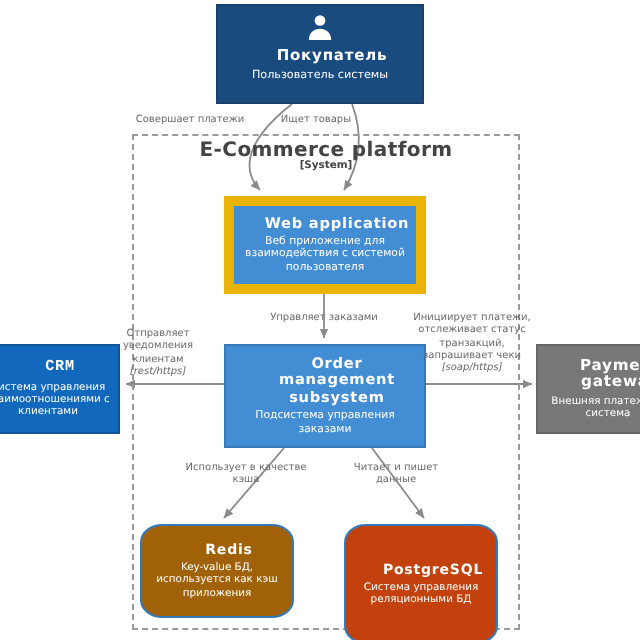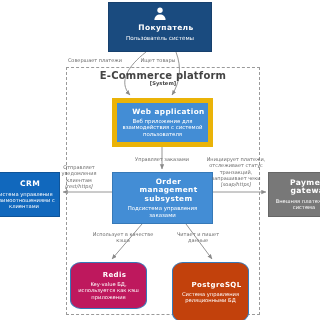--- a/index.html
+++ b/index.html
@@ -35,33 +35,33 @@
 
   
   #webapp{left:112px;top:98px;width:101px;height:49px;background:#438dd5;border:5px solid #eab308;}
   #webapp .ttl{font-size:7.3px;}
   #webapp .sub{font-size:5.4px;padding:0 5px;}
 
   #oms{left:112px;top:172px;width:101px;height:52px;background:#438dd5;border:1px solid #3679b8;}
   #oms .ttl{font-size:7.3px;padding:0 2px;}
   #oms .sub{font-size:5.4px;padding:0 4px;}
 
-  #redis{left:70px;top:262px;width:77px;height:47px;background:#be185d;border:1px solid #3679b8;
+  #redis{left:70px;top:262px;width:77px;height:47px;background:#a16207;border:1px solid #3679b8;
          border-radius:11px/9px;}
   #redis .ttl{font-size:7px;}
   #redis .sub{font-size:5.2px;padding:0 3px;}
 
   #postgres{left:172px;top:262px;width:77px;height:60px;background:#c2410c;border:1px solid #3679b8;
          border-radius:11px/9px;}
   #postgres .ttl{font-size:7px;}
   #postgres .sub{font-size:5.2px;padding:0 3px;}
 
   
   #crm{left:-12px;top:172px;width:72px;height:45px;background:#1168bd;border:1px solid #0e5499;}
-  #crm .ttl{font-size:7.6px;}
+  #crm .ttl{font-size:7.6px;font-family:Liberation Mono, monospace;}
   #crm .sub{font-size:5.2px;padding:0 2px;}
 
   #gateway{left:268px;top:172px;width:72px;height:45px;background:#787878;border:1px solid #666;}
   #gateway .ttl{font-size:7.6px;}
   #gateway .sub{font-size:5.2px;padding:0 2px;}
 
   
   .elabel{position:absolute;color:#6b6b6b;font-size:5px;line-height:1.25;text-align:center;}
   .elabel .tech{font-style:italic;}
   #lbl-pay{left:62px;top:57px;width:66px;}

